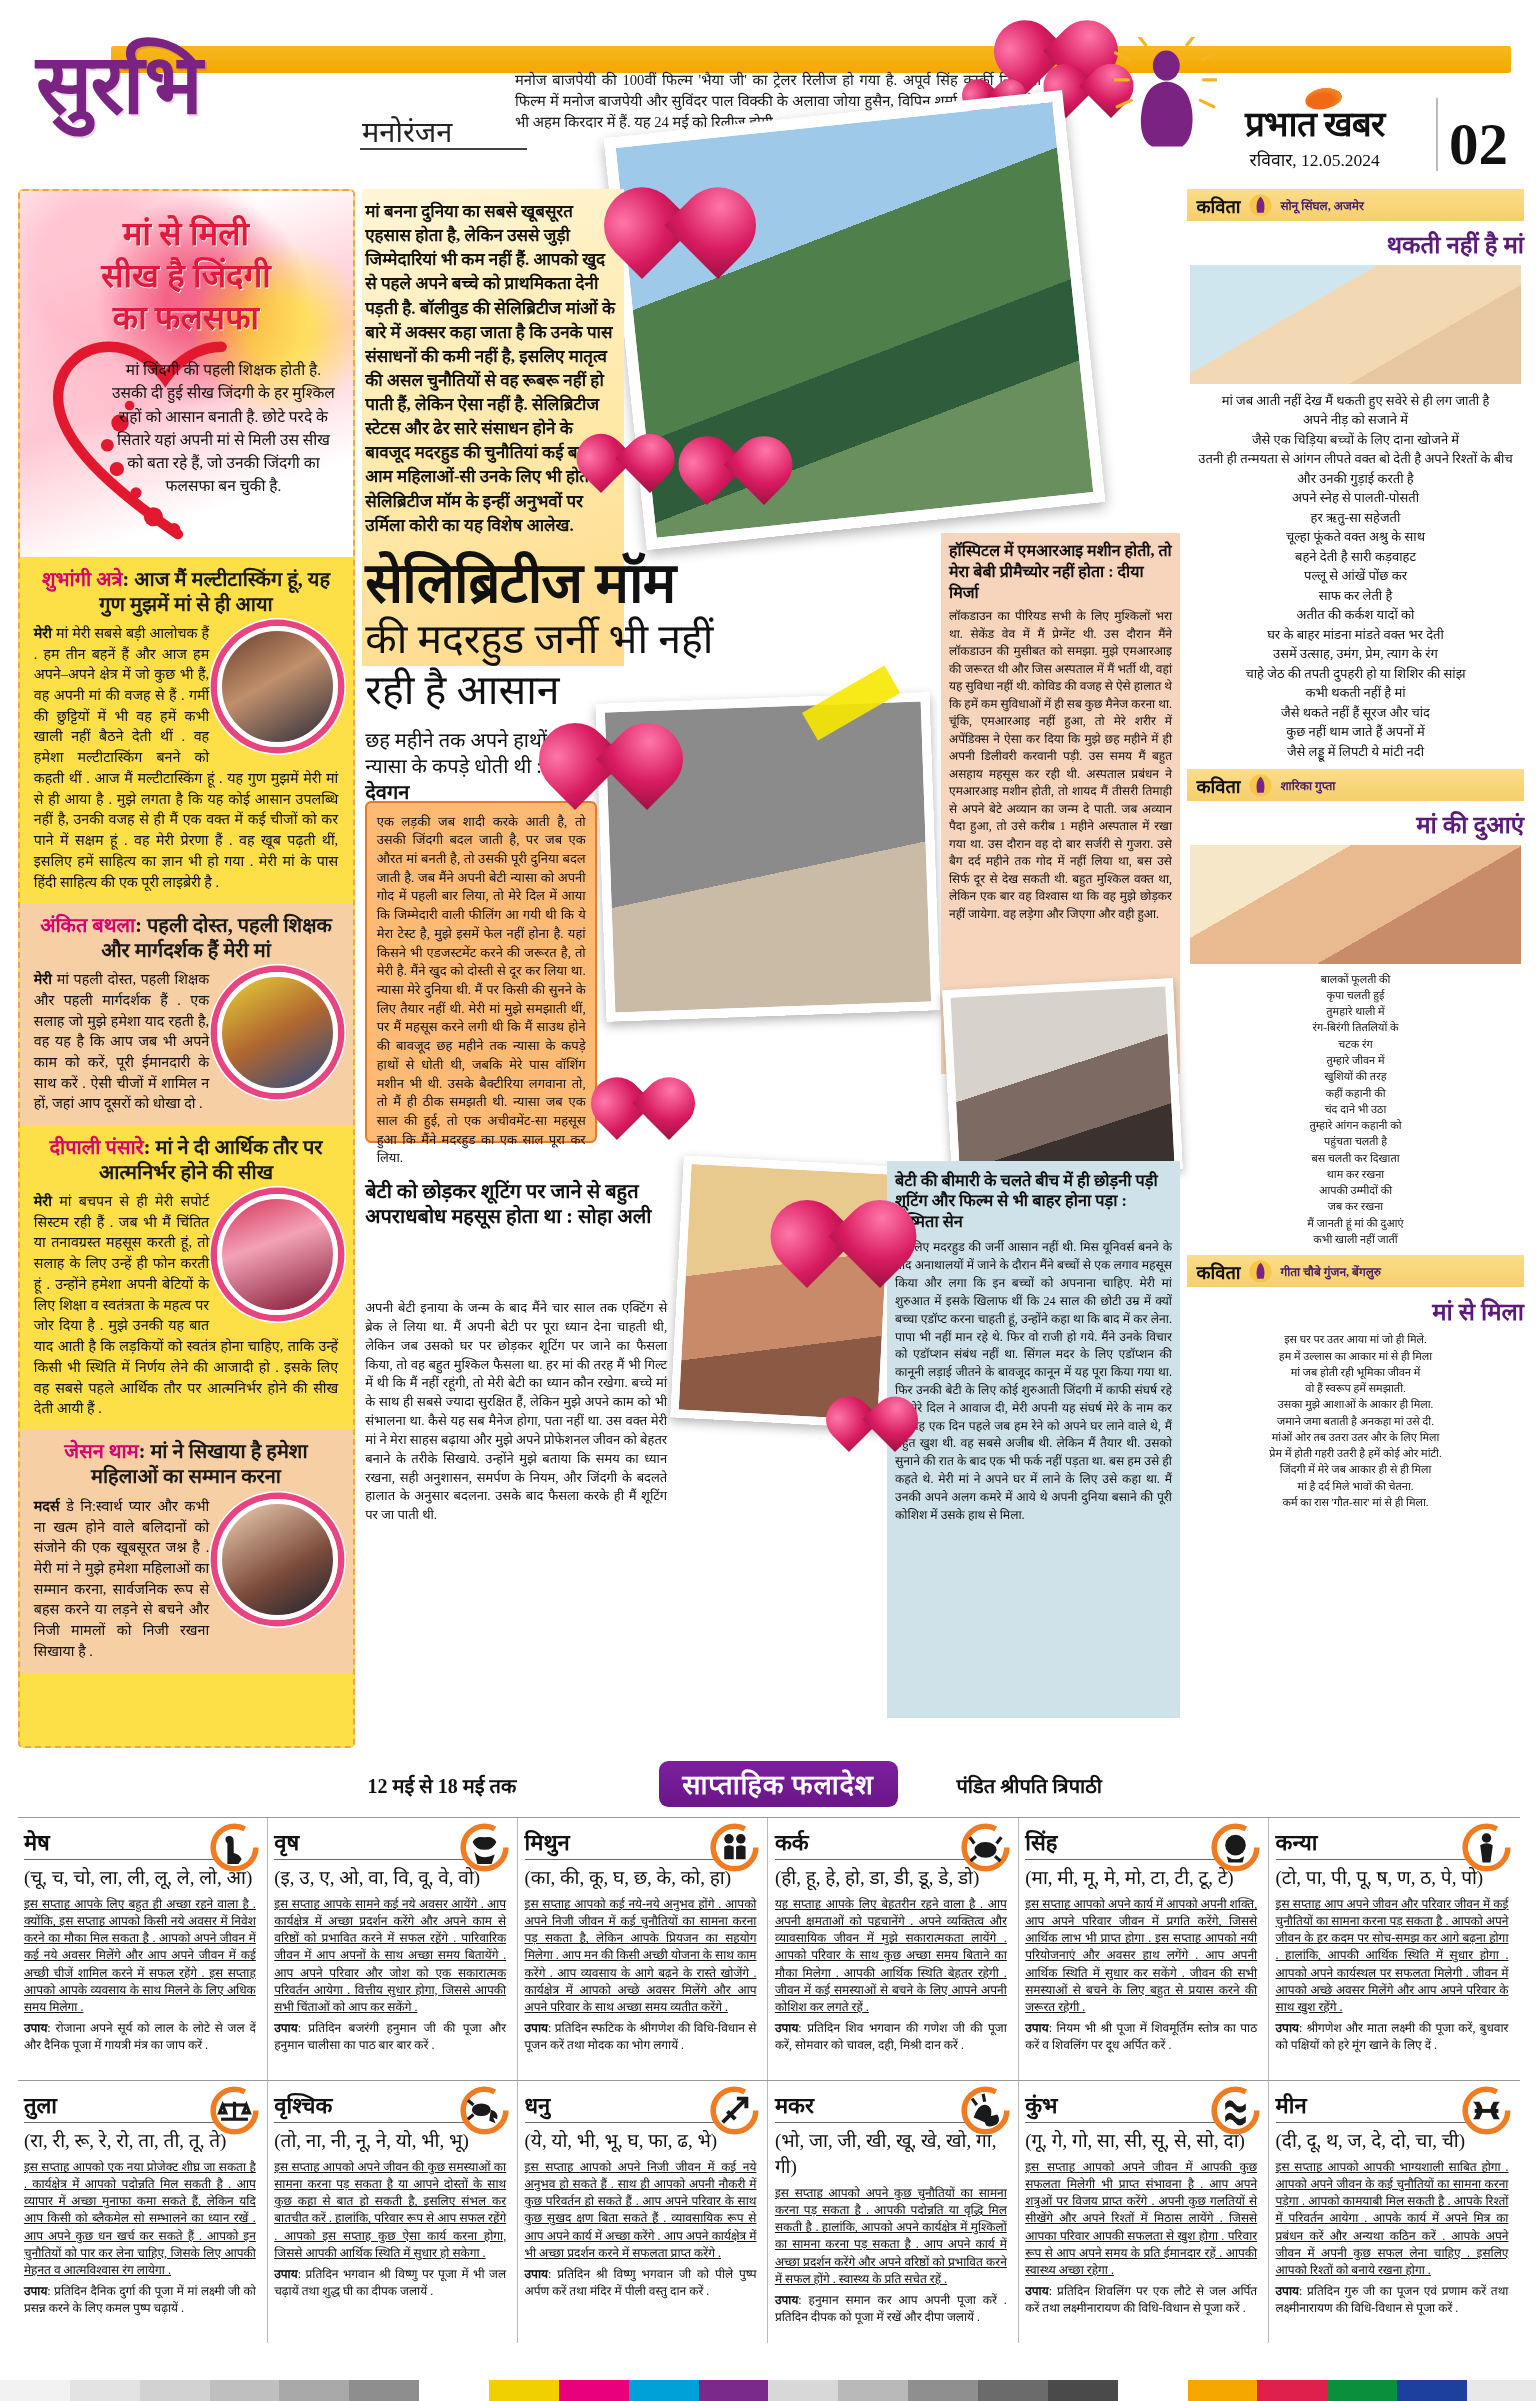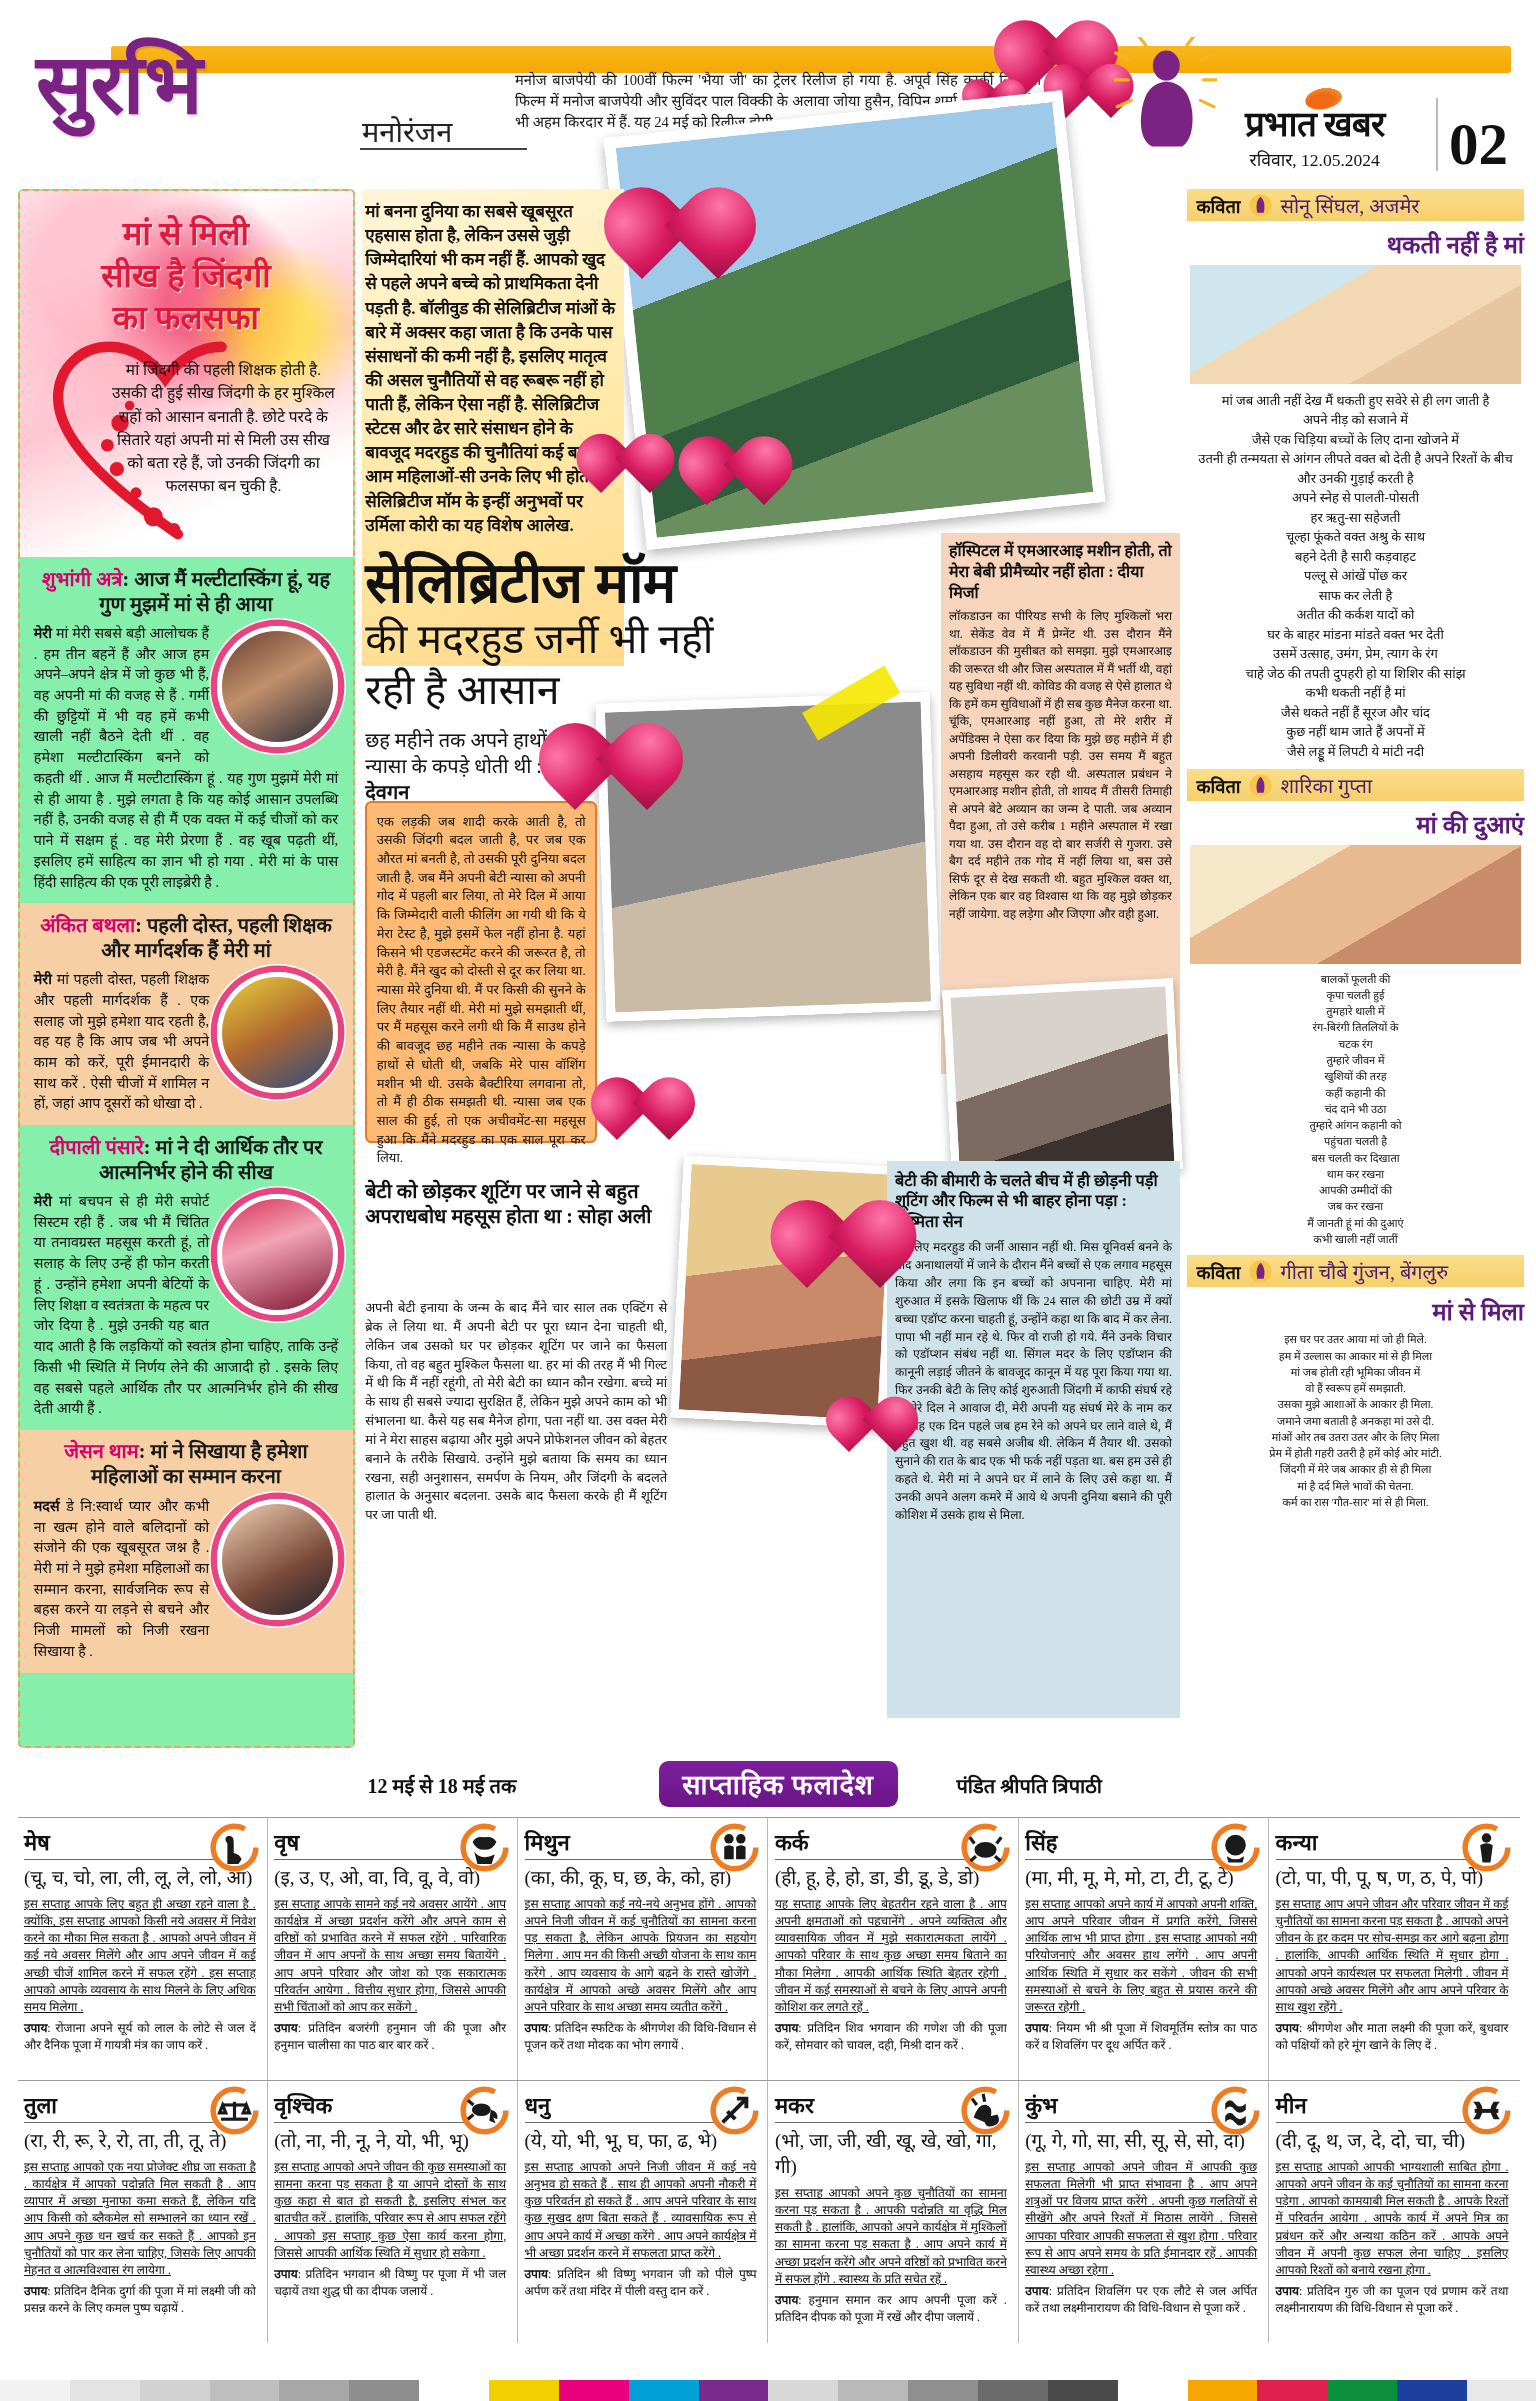--- a/index.html
+++ b/index.html
@@ -50,21 +50,21 @@
   .heart::before { left:0; top:0; transform:rotate(-45deg); transform-origin:0 100%; }
   .heart::after  { left:0; top:0; transform:rotate(45deg);  transform-origin:100% 100%; }
 
   
   .col-left  { position:absolute; left:17.5px; top:189px; width:337px; height:1559px; }
   .col-mid   { position:absolute; left:362px; top:189px; width:818px; height:1559px; }
   .col-right { position:absolute; left:1187px; top:189px; width:337px; height:1559px; }
 
   
   .left-frame { position:absolute; inset:0; border:2.4px dashed #f0a05a; border-radius:4.8px;
-                background:#86efac; overflow:hidden; }
+                background:#fde047; overflow:hidden; }
   .left-hero { position:relative; height:366px;
      background:
        radial-gradient(circle at 78% 38%, rgba(255,240,0,.55) 0 9%, rgba(255,240,0,0) 26%),
        radial-gradient(circle at 55% 30%, rgba(236,28,81,.55) 0 12%, rgba(236,28,81,0) 34%),
        radial-gradient(circle at 25% 22%, rgba(255,160,180,.6) 0 18%, rgba(255,160,180,0) 45%),
        linear-gradient(160deg,#fff 0 18%, #ffd9e0 38%, #ffc7d2 52%, #fff 80%);
   }
   .left-title { position:absolute; left:0; right:0; top:22px; text-align:center;
                 font-family:"Liberation Serif", serif; font-weight:bold; font-size:33px;
                 line-height:1.28; color:#e01a3c; text-shadow:0.8px 0.8px 0 #fff; }
@@ -143,21 +143,21 @@
   .mid-photo-sush { position:absolute; left:585px; top:795px; width:231px; height:191px;
                     background:linear-gradient(165deg,#d8d2cc 0 45%, #7d6b63 45% 75%, #3b3230 75%);
                     transform:rotate(-3deg); border:8px solid #fff; box-shadow:0 4px 9.5px rgba(0,0,0,.3); }
 
   
   .poem { margin-bottom:8px; }
   .poem-bar { display:flex; align-items:center; height:32px; padding:0 9.5px;
               background:linear-gradient(180deg,#fbdd8a,#f5cf6b); }
   .poem-bar .lbl { font-family:"Liberation Serif", serif; font-weight:bold; font-size:18.3px; color:#111; }
   .poem-bar .muse { width:27px; height:27px; margin:0 6.4px; }
-  .poem-bar .author { font-family:"Liberation Serif", serif; font-weight:normal; font-size:20px; color:#4a1d6e; }
+  .poem-bar .author { font-family:"Liberation Serif", serif; font-weight:bold; font-size:12px; color:#4a1d6e; }
   .poem-title { text-align:right; font-family:"Liberation Serif", serif; font-weight:bold;
                 font-size:24px; color:#5c1a7a; padding:6.4px 0 4.8px; }
   .poem-art { height:119px; margin:0 3.2px 6.4px;
               background:linear-gradient(150deg,#cfe6ef 0 35%, #f2d9b4 35% 68%, #e7c6a2 68%); }
   .poem-art.b2 { background:linear-gradient(150deg,#f6e7c9 0 30%, #e9b98f 30% 62%, #c98c6a 62%); }
   .poem-body { font-family:"Liberation Serif", serif; font-size:13px; line-height:1.5;
                color:#111; padding:0 8px; text-align:center; }
   .poem-body.small { font-size:11px; line-height:1.48; }
 
   

